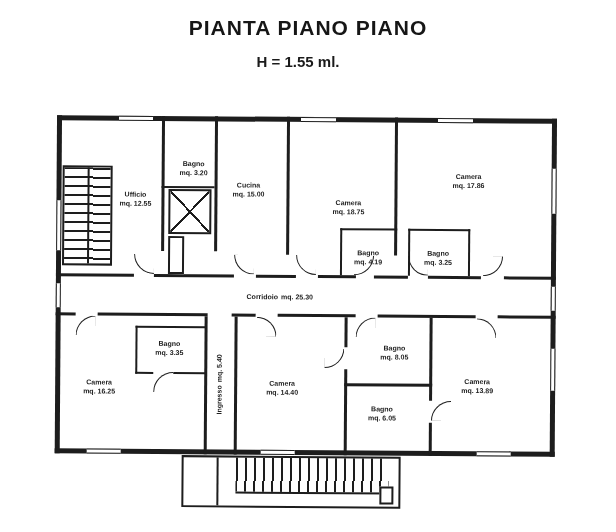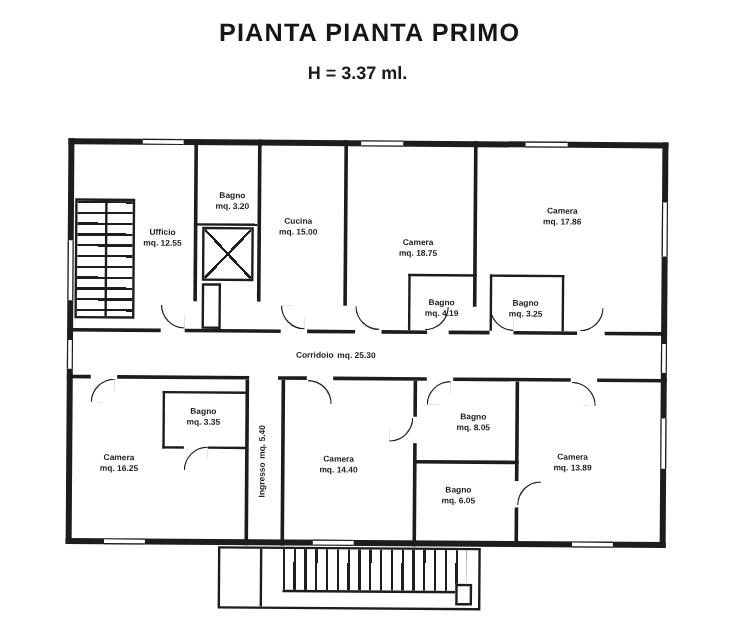--- a/index.html
+++ b/index.html
@@ -40,22 +40,22 @@
   #balcony-rail{position:absolute;left:52px;top:0;width:153px;height:36px;
                 border-bottom:2px solid #1d1d1d;box-sizing:border-box;
                 background:repeating-linear-gradient(to right,#1d1d1d 0 2px,transparent 2px 9px)}
   #balcony-divider{position:absolute;left:33px;top:0;width:2px;height:100%;background:#1d1d1d}
   #balcony-post{position:absolute;left:196px;top:28px;width:14px;height:18px;
                 border:2px solid #1d1d1d;box-sizing:border-box;background:#fff}
 </style>
 </head>
 <body>
 
-<div id="title">PIANTA PIANTA PRIMO</div>
-<div id="subtitle">H = 3.37 ml.</div>
+<div id="title">PIANTA PIANO PIANO</div>
+<div id="subtitle">H = 1.55 ml.</div>
 
 <div id="drawing">
   <div id="plan">
 
     <div class="w" style="left:0;top:0;width:500px;height:5px"></div>
     <div class="w" style="left:0;top:333px;width:500px;height:5px"></div>
     <div class="w" style="left:0;top:0;width:5px;height:338px"></div>
     <div class="w" style="left:495px;top:0;width:5px;height:338px"></div>
 
     <div class="w" style="left:0;top:158px;width:78px;height:3px"></div>

